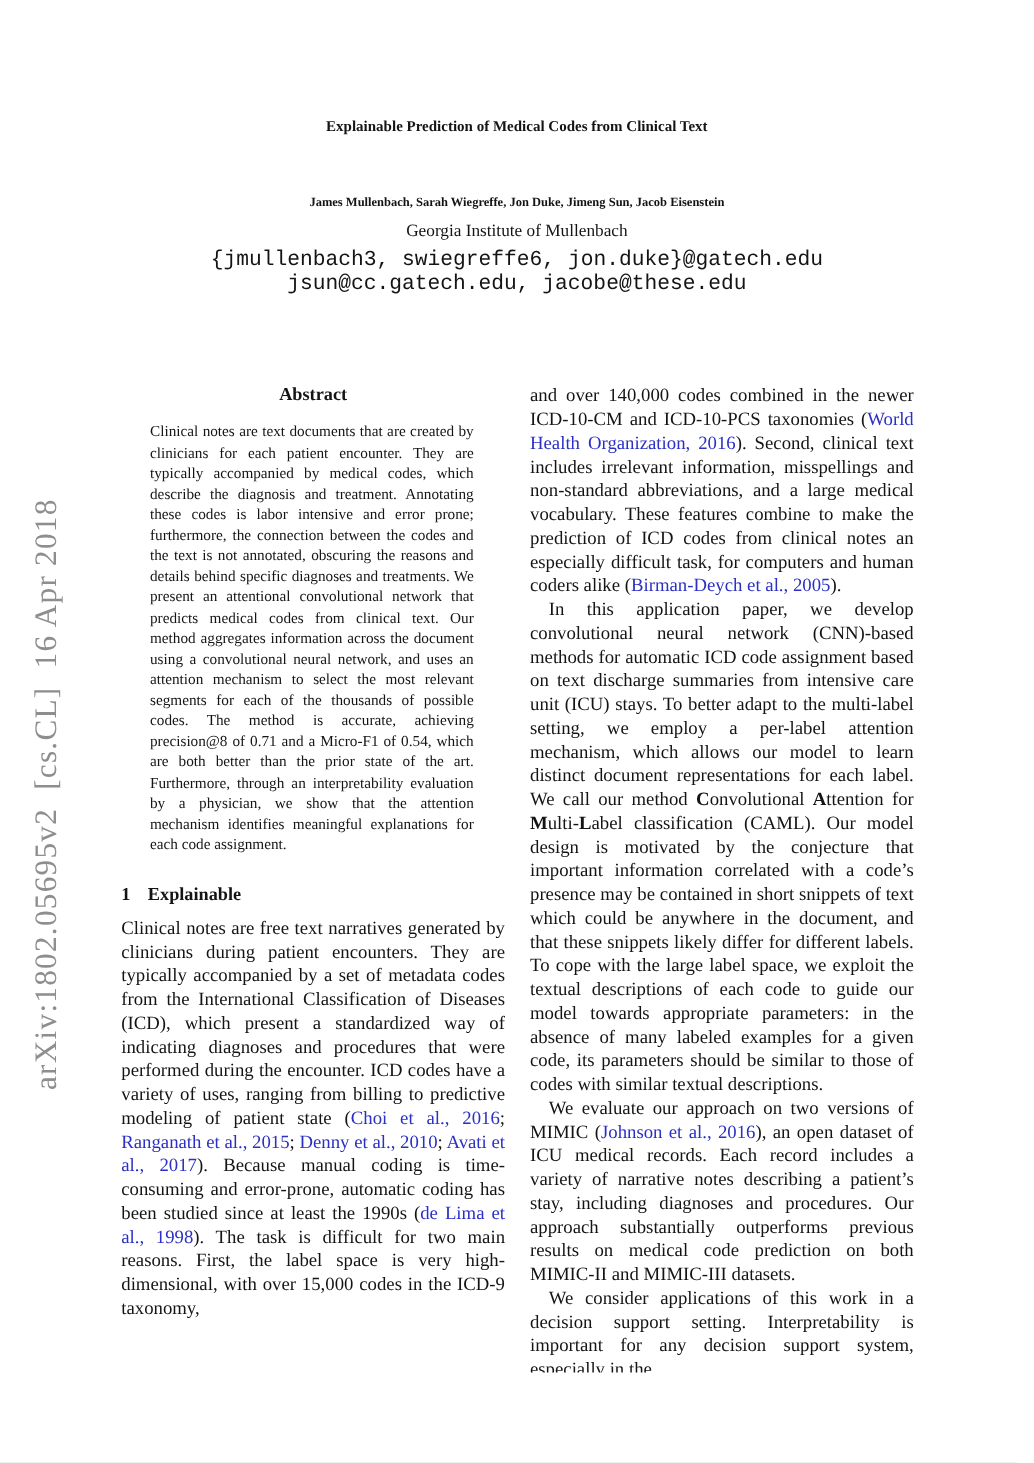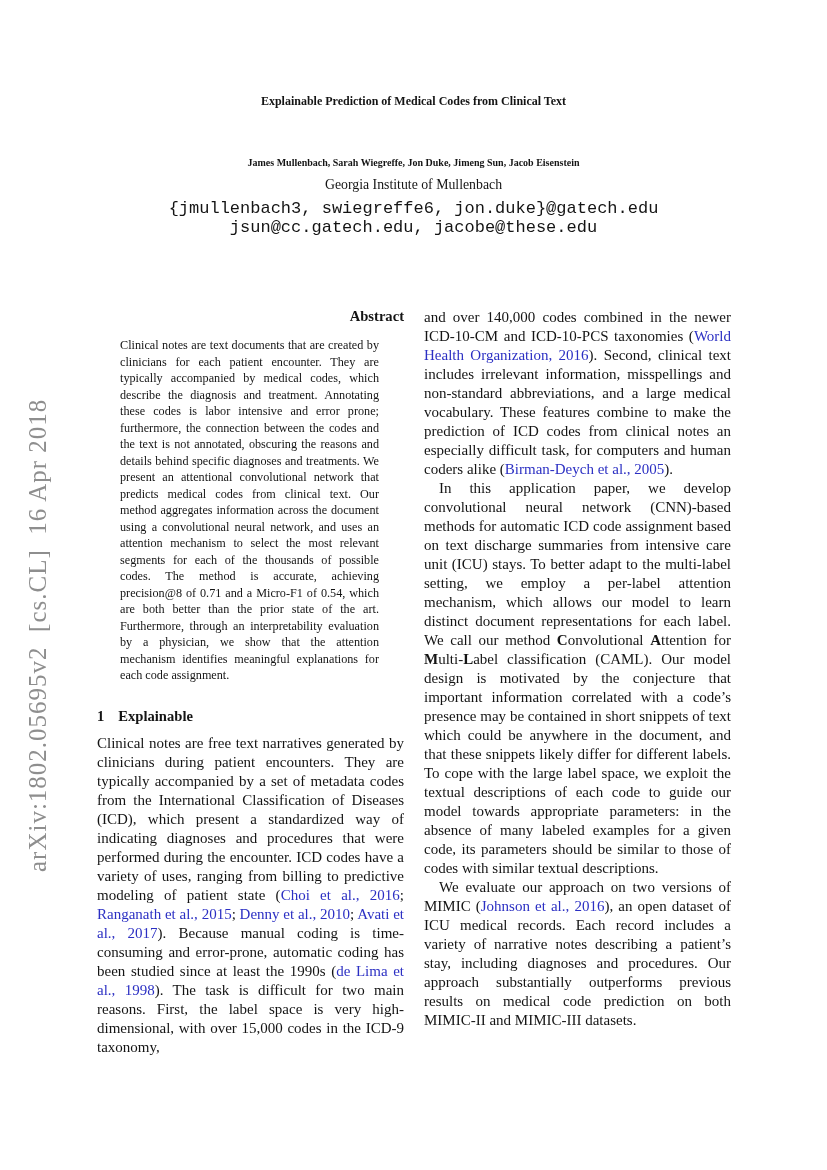--- a/index.html
+++ b/index.html
@@ -60,21 +60,21 @@
     width:634px; height:790px;
     display:flex;
     overflow:hidden;
   }
   .col{width:307px;}
   .col-left{margin-right:20px;}
   .abstract-h, .section-h{
     font-size:14.6px; font-weight:bold;
     margin:0; padding:0;
   }
-  .abstract-h{text-align:right; margin-bottom:12px;}
+  .abstract-h{text-align:center; margin-bottom:12px;}
   .abstract-body{
     margin:0 25px 0 23px;
     font-size:12.2px;
     line-height:16.5px;
     text-align:justify;
   }
   .section-h{margin-top:24px; margin-bottom:9px;}
   .sec-num{margin-right:14px;}
   .para{
     margin:0; padding:0;
@@ -111,16 +111,17 @@
       <h2 class="section-h">
         <span class="sec-num">1</span><span>Explainable</span>
       </h2>
       <p class="para cont"><span>Clinical notes are free text narratives generated by clinicians during patient encounters. They are typically accompanied by a set of metadata codes from the International Classification of Diseases (ICD), which present a standardized way of indicating diagnoses and procedures that were performed during the encounter. ICD codes have a variety of uses, ranging from billing to predictive modeling of patient state (</span><span class="cite">Choi et al., 2016</span><span>; </span><span class="cite">Ranganath et al., 2015</span><span>; </span><span class="cite">Denny et al., 2010</span><span>; </span><span class="cite">Avati et al., 2017</span><span>). Because manual coding is time-consuming and error-prone, automatic coding has been studied since at least the 1990s (</span><span class="cite">de Lima et al., 1998</span><span>). The task is difficult for two main reasons. First, the label space is very high-dimensional, with over 15,000 codes in the ICD-9 taxonomy,</span></p>
     </div>
 
     <div class="col col-right">
       <p class="para"><span>and over 140,000 codes combined in the newer ICD-10-CM and ICD-10-PCS taxonomies (</span><span class="cite">World Health Organization, 2016</span><span>). Second, clinical text includes irrelevant information, misspellings and non-standard abbreviations, and a large medical vocabulary. These features combine to make the prediction of ICD codes from clinical notes an especially difficult task, for computers and human coders alike (</span><span class="cite">Birman-Deych et al., 2005</span><span>).</span></p>
       <p class="para indent"><span>In this application paper, we develop convolutional neural network (CNN)-based methods for automatic ICD code assignment based on text discharge summaries from intensive care unit (ICU) stays. To better adapt to the multi-label setting, we employ a per-label attention mechanism, which allows our model to learn distinct document representations for each label. We call our method </span><span class="b">C</span><span>onvolutional </span><span class="b">A</span><span>ttention for </span><span class="b">M</span><span>ulti-</span><span class="b">L</span><span>abel classification (CAML). Our model design is motivated by the conjecture that important information correlated with a code’s presence may be contained in short snippets of text which could be anywhere in the document, and that these snippets likely differ for different labels. To cope with the large label space, we exploit the textual descriptions of each code to guide our model towards appropriate parameters: in the absence of many labeled examples for a given code, its parameters should be similar to those of codes with similar textual descriptions.</span></p>
       <p class="para indent"><span>We evaluate our approach on two versions of MIMIC (</span><span class="cite">Johnson et al., 2016</span><span>), an open dataset of ICU medical records. Each record includes a variety of narrative notes describing a patient’s stay, including diagnoses and procedures. Our approach substantially outperforms previous results on medical code prediction on both MIMIC-II and MIMIC-III datasets.</span></p>
+      <p class="para indent"><span>We consider applications of this work in a decision support setting. Interpretability is important for any decision support system, especially in the</span></p>
     </div>
 
   </div>
 </div>
 
 </body></html>

